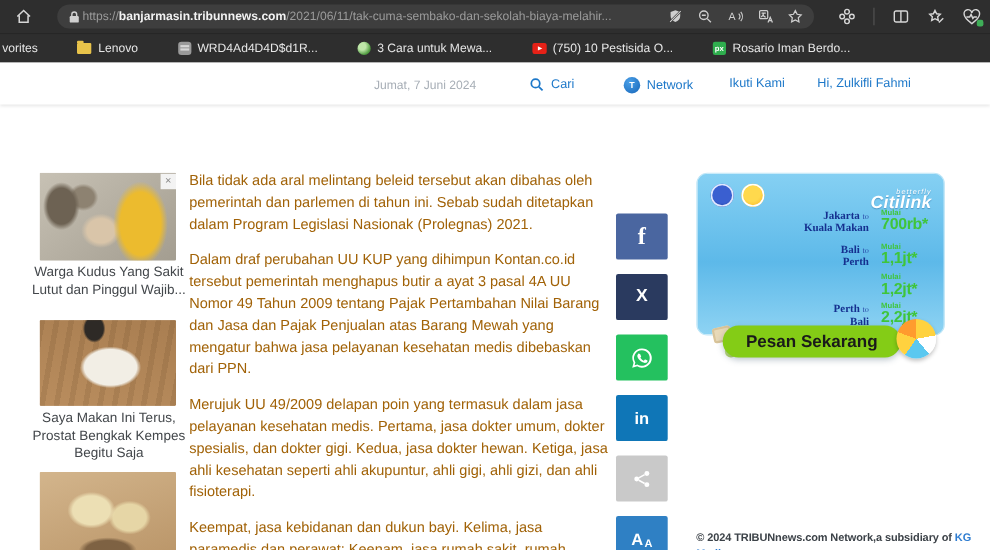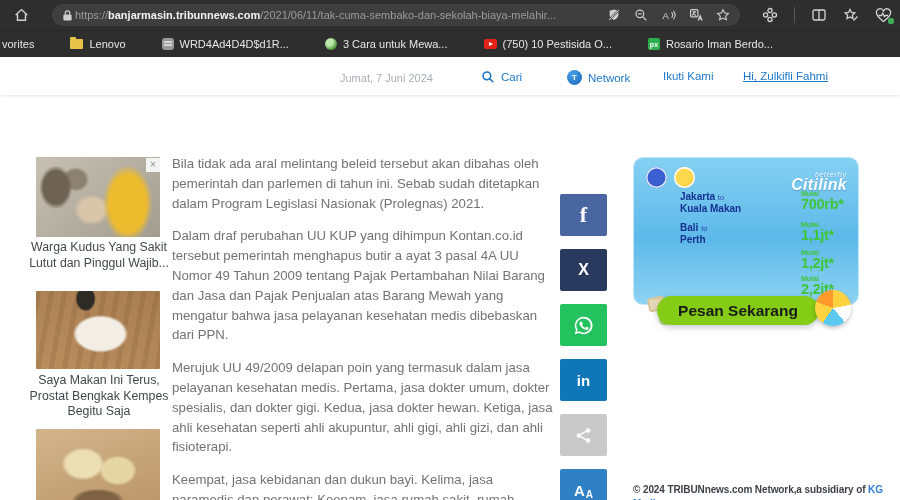--- a/index.html
+++ b/index.html
@@ -73,21 +73,21 @@
         radial-gradient(34px 26px at 38% 42%,#ecdfb4 0 50%,rgba(236,223,180,0) 64%),
         radial-gradient(30px 24px at 66% 50%,#e6d6a6 0 50%,rgba(230,214,166,0) 64%),
         radial-gradient(40px 18px at 50% 86%,#7e6243 0 50%,rgba(126,98,67,0) 66%),
         linear-gradient(160deg,#d3b58c,#b99467);}
   .cap1{top:183px;} .cap2{top:316px;}
   .lad-close{position:absolute;left:146px;top:101px;width:14px;height:14px;background:#f3f3f3;
              color:#8a8a8a;font-size:10px;line-height:14px;text-align:center;cursor:pointer;}
 
   
   .article{position:absolute;left:172px;top:97px;width:381px;}
-  .article p{margin:0 0 13px 0;font-size:13.2px;line-height:19.8px;color:#737373;}
+  .article p{margin:0 0 13px 0;font-size:13.2px;line-height:19.8px;color:#a16207;}
 
   
   .social{position:absolute;left:560px;top:137px;display:flex;flex-direction:column;gap:13px;}
   .sbtn{width:47px;height:42px;border-radius:2px;display:flex;align-items:center;
         justify-content:center;color:#fff;cursor:pointer;}
   .sb-fb{background:#4a66a0;font-family:"Liberation Serif",serif;font-weight:bold;font-size:22px;}
   .sb-x{background:#2a3a5f;font-weight:bold;font-size:16px;}
   .sb-wa{background:#24c15f;}
   .sb-in{background:#0f76b7;font-weight:bold;font-size:15px;}
   .sb-sh{background:#c9c9c9;}
@@ -101,22 +101,22 @@
   .adlogo1{position:absolute;left:12px;top:9px;width:21px;height:21px;border-radius:50%;
           background:radial-gradient(circle at 50% 40%,#3a5fd0 0 55%,#162d86 100%);box-shadow:inset 0 0 0 1.5px #dfe8ff;}
   .adlogo2{position:absolute;left:40px;top:9px;width:21px;height:21px;border-radius:50%;
           background:radial-gradient(circle at 45% 40%,#ffd94d 0 45%,#f6a81c 100%);box-shadow:inset 0 0 0 1.5px #fff;}
   .citilink{position:absolute;right:11px;top:13px;color:#fff;font-weight:bold;font-style:italic;
           font-size:16px;letter-spacing:.3px;text-shadow:0 1px 1px rgba(20,80,140,.4);}
   .citilink .tagline{display:block;font-size:6.5px;font-weight:normal;text-align:right;
           letter-spacing:1px;margin-bottom:-2px;}
   .route{position:absolute;left:0;width:226px;height:27px;}
   .r1{top:31px;} .r2{top:62px;} .r3{top:90px;} .r4{top:116px;}
-  .rlabel{position:absolute;right:70px;top:2px;color:#15308f;font-weight:bold;
-          font-size:10px;line-height:11px;width:110px;}
+  .rlabel{position:absolute;right:70px;top:2px;text-align:right;color:#15308f;font-weight:bold;
+          font-size:10px;line-height:11px;width:110px;font-family:Liberation Serif, serif;}
   .to-word{font-size:7.5px;font-weight:normal;color:#2a49a8;}
   .rprice{position:absolute;left:167px;top:0;color:#3fc53a;line-height:10px;}
   .mulai{font-size:7px;display:block;font-weight:bold;}
   .pval{font-size:14.5px;font-weight:bold;letter-spacing:-.3px;}
   .cta-pill{position:absolute;left:657px;top:239px;width:162px;height:29px;background:#84cc16;
           border-radius:15px;box-shadow:0 2px 6px rgba(60,90,110,.35);display:flex;align-items:center;
           justify-content:center;font-size:15.5px;font-weight:bold;color:#1a1a1a;cursor:pointer;}
   .beachball{position:absolute;left:815px;top:233px;width:36px;height:36px;border-radius:50%;
           background:conic-gradient(#ffd23f 0 80deg,#ffffff 80deg 140deg,#5bc8f0 140deg 215deg,#ffd23f 215deg 290deg,#ff9b2e 290deg 360deg);
           box-shadow:0 2px 4px rgba(0,0,0,.25);}
@@ -254,21 +254,21 @@
       </span>
       <span>Cari</span>
     </div>
     <div class="hdr-item" style="left:567px;">
       <span class="net-badge">T</span>
       <span>Network</span>
     </div>
     <div class="hdr-item" style="left:663px;">
       <span>Ikuti Kami</span>
     </div>
-    <div class="hdr-item" style="left:743px;text-decoration:underline;">
+    <div class="hdr-item" style="left:743px;">
       <span>Hi, Zulkifli Fahmi</span>
     </div>
   </div>
 
   <div class="lad-img img1"></div>
   <div class="lad-close">×</div>
   <div class="lad-cap cap1">Warga Kudus Yang Sakit Lutut dan Pinggul Wajib...</div>
 
   <div class="lad-img img2"></div>
   <div class="lad-cap cap2">Saya Makan Ini Terus, Prostat Bengkak Kempes Begitu Saja</div>
@@ -321,20 +321,21 @@
       <div class="rprice"><span class="mulai">Mulai</span><span class="pval">700rb*</span></div>
     </div>
     <div class="route r2">
       <div class="rlabel"><span>Bali</span> <span class="to-word">to</span><br><span>Perth</span></div>
       <div class="rprice"><span class="mulai">Mulai</span><span class="pval">1,1jt*</span></div>
     </div>
     <div class="route r3">
       <div class="rprice"><span class="mulai">Mulai</span><span class="pval">1,2jt*</span></div>
     </div>
     <div class="route r4">
+      <div class="rlabel"><span>Perth</span> <span class="to-word">to</span><br><span>Bali</span></div>
       <div class="rprice"><span class="mulai">Mulai</span><span class="pval">2,2jt*</span></div>
     </div>
   </div>
   <div class="camera"></div>
   <div class="greenball"></div>
   <div class="cta-pill">Pesan Sekarang</div>
   <div class="beachball"></div>
 
   <div class="copyright"><span>© 2024 TRIBUNnews.com Network,a subsidiary of </span><span class="kg">KG Media.</span><br></div>
 

